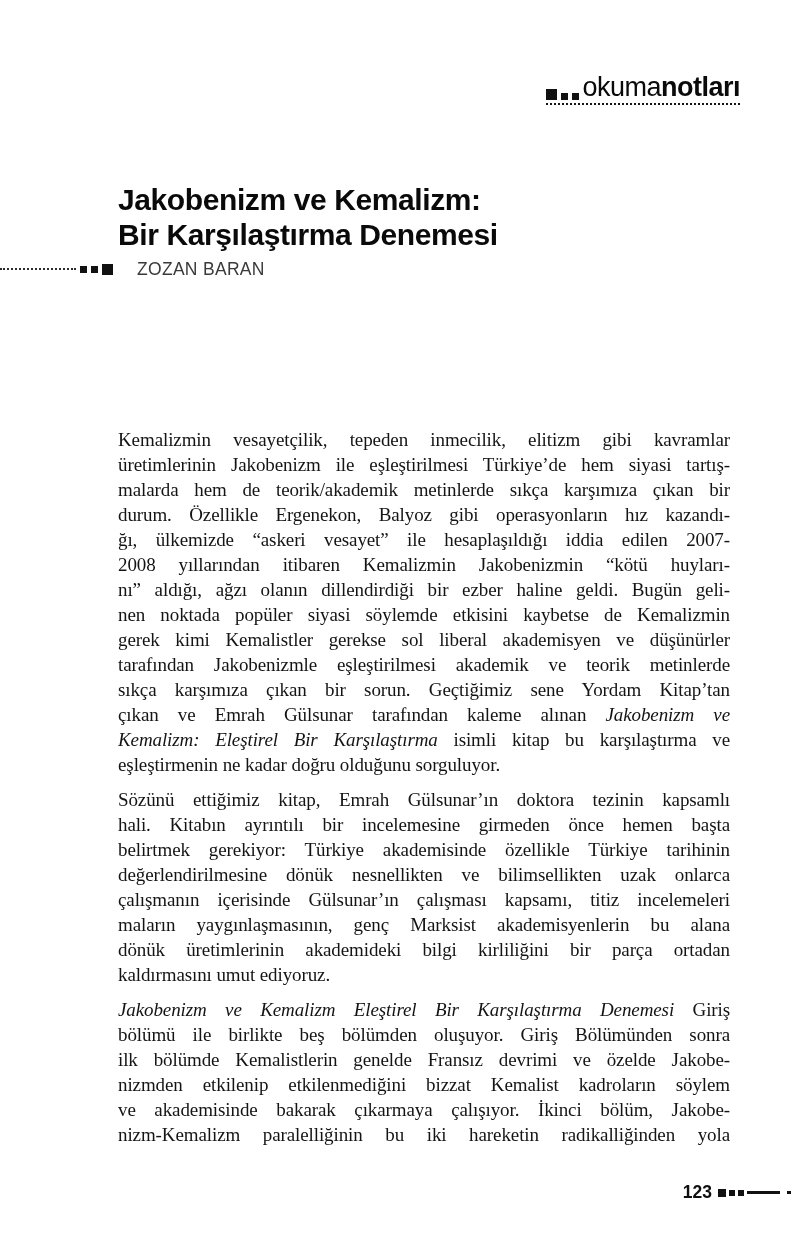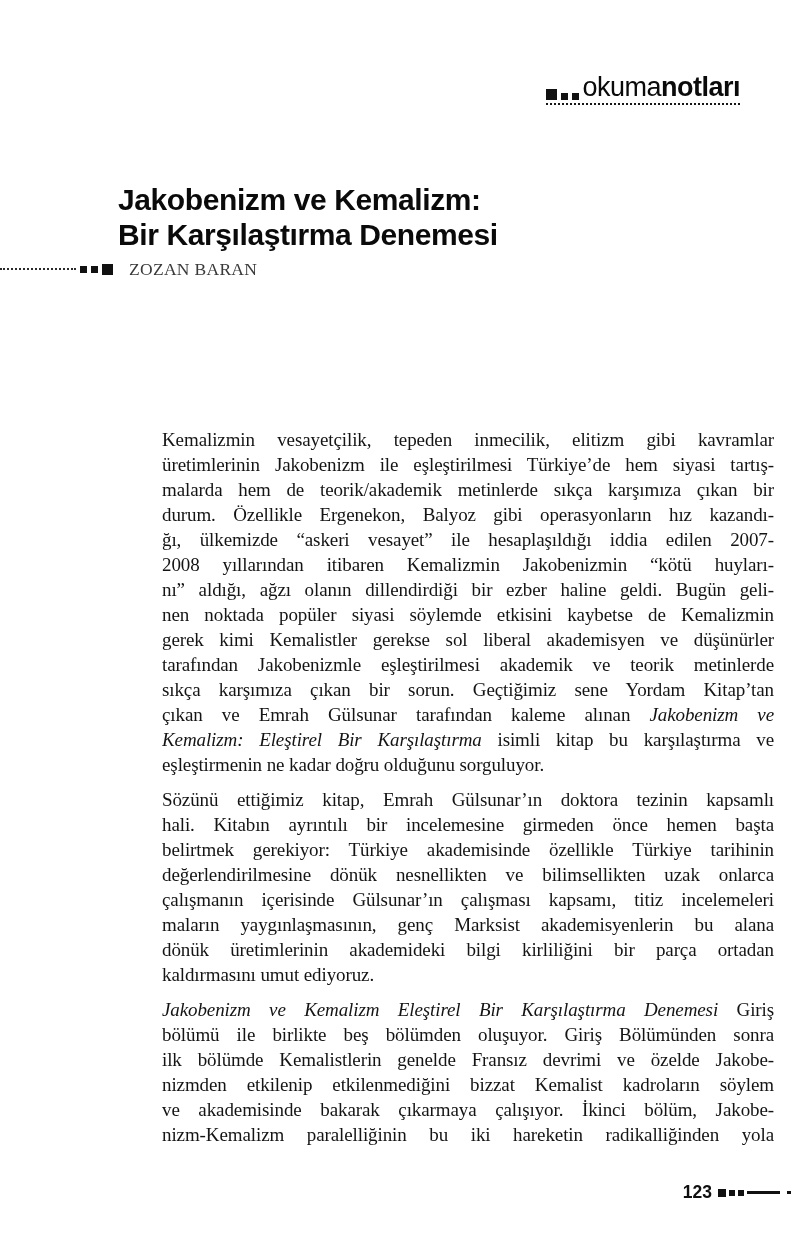--- a/index.html
+++ b/index.html
@@ -69,39 +69,38 @@
     width: 76px;
     border-top: 2px dotted #2a2a2a;
     margin-right: 4px;
   }
   .author-squares {
     display: flex;
     align-items: center;
     gap: 4px;
   }
   .author-name {
-    font-family: Liberation Serif, serif;
+    font-family: Liberation Sans, sans-serif;
     font-size: 17.5px;
     letter-spacing: 0.3px;
     color: #3a3a3a;
-    margin-left: 16px;
+    margin-left: 24px;
     white-space: nowrap;
   }
 
   
   .article-body {
     position: absolute;
     left: 118px;
     top: 427px;
     width: 612px;
     font-size: 19px;
     line-height: 25px;
     letter-spacing: -0.1px;
     color: #141414;
-    margin-left: 44px;
   }
   .paragraph { margin: 0 0 10px 0; }
   .line {
     text-align: justify;
     text-align-last: justify;
     height: 25px;
     overflow: hidden;
   }
   .line.last { text-align-last: left; }
   .italic { font-style: italic; }

